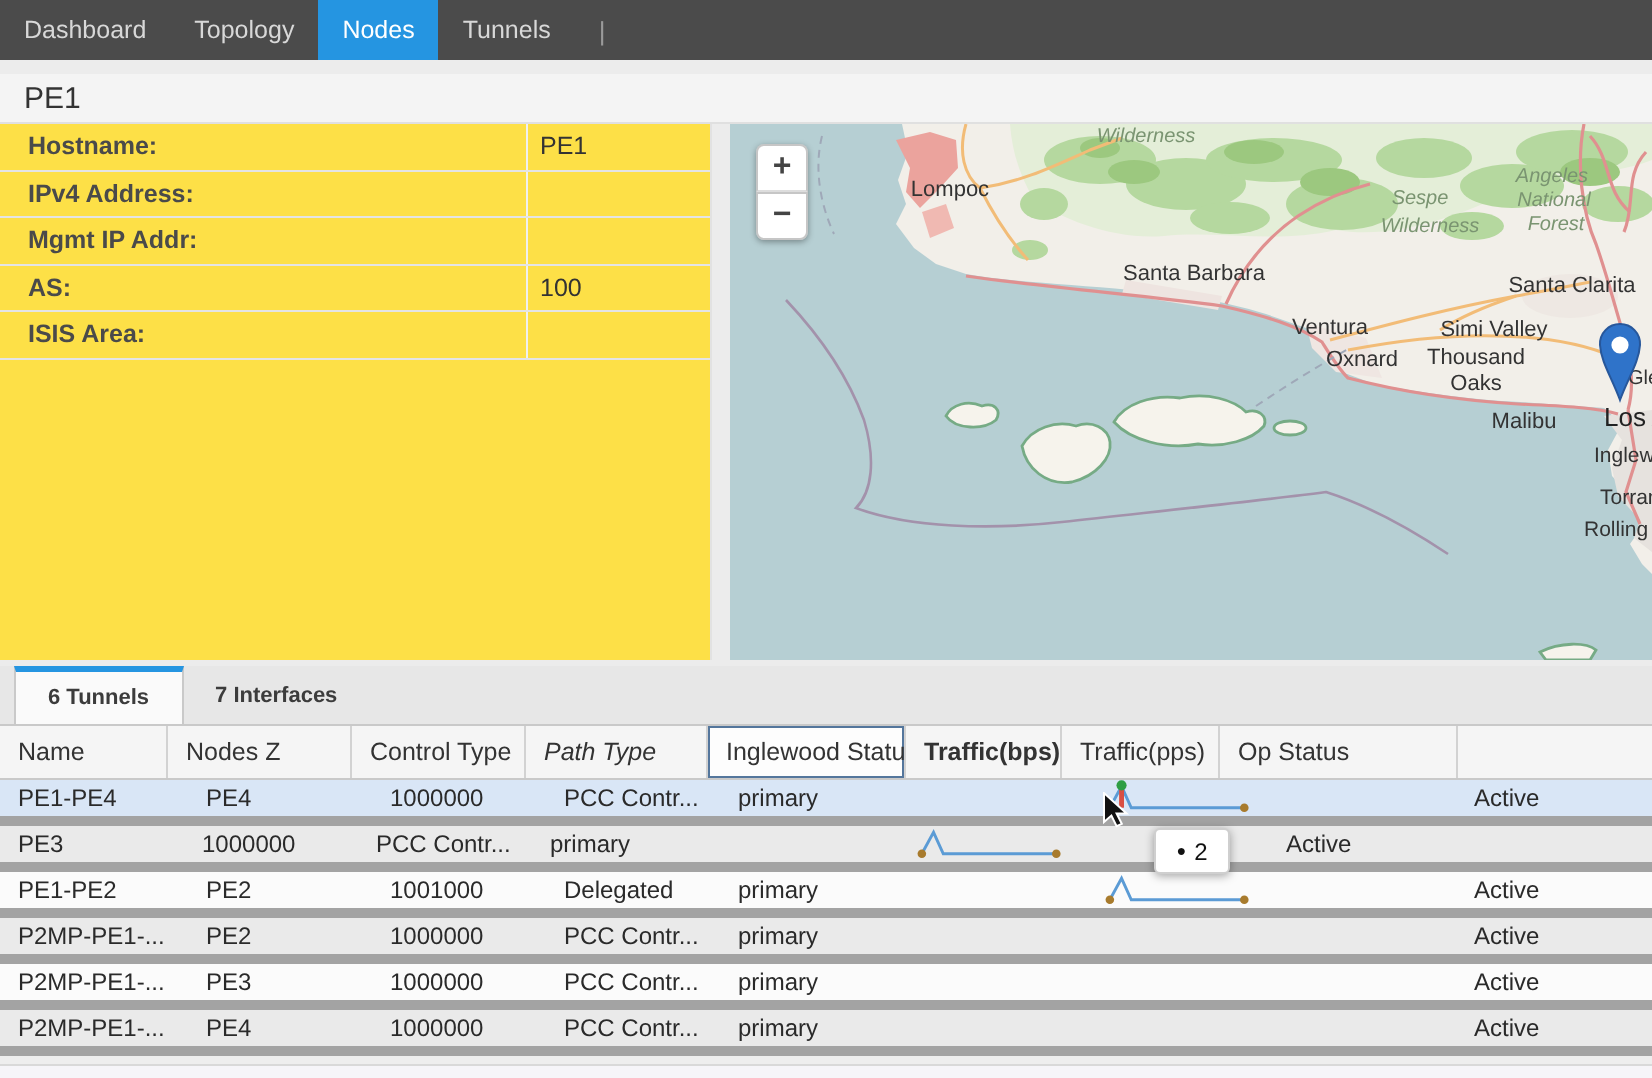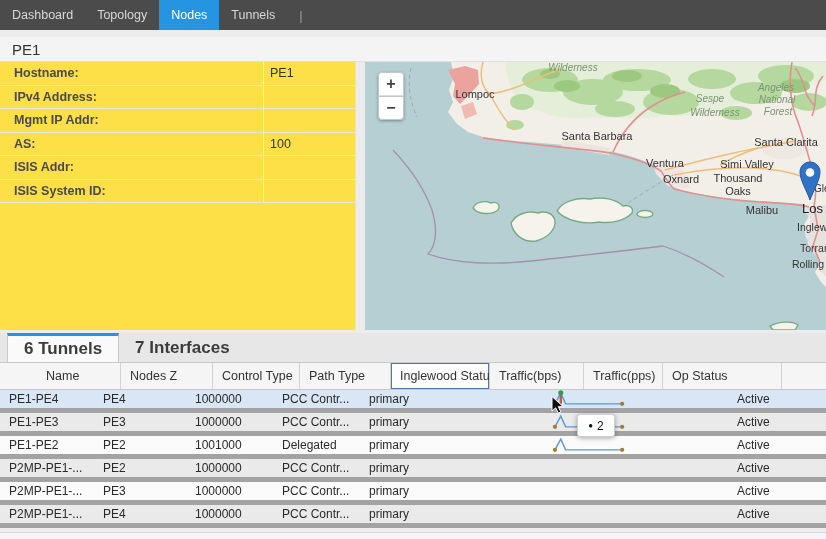--- a/index.html
+++ b/index.html
@@ -26,21 +26,21 @@
   .zoom-ctrl { position:absolute; top:10px; left:13px; width:26px; display:flex; flex-direction:column; box-shadow:0 1px 3px rgba(0,0,0,.35); border-radius:4px; z-index:3; }
   .zoom-btn { height:24px; background:#fff; border:1px solid #c6c6c6; font-size:16px; font-weight:bold; color:#444; display:flex; align-items:center; justify-content:center; cursor:pointer; }
   .zoom-btn.zin { border-radius:4px 4px 0 0; border-bottom:1px solid #ddd; }
   .zoom-btn.zout { border-radius:0 0 4px 4px; }
   .map-label { font-family:"Liberation Sans", sans-serif; fill:#333; }
   .map-label.area { fill:#7a9471; font-style:italic; }
   .map-label.big { fill:#222; }
 
   
   .tabbar { position:absolute; top:333px; left:0; width:826px; height:30px; background:#e7e7e7; border-bottom:1px solid #c9c9c9; display:flex; }
-  .tab { height:100%; display:flex; align-items:center; justify-content:center; font-size:17px; font-weight:bold; color:#3c3c3c; padding:0 16px; cursor:pointer; }
+  .tab { height:100%; display:flex; align-items:center; justify-content:center; font-size:11px; font-weight:bold; color:#3c3c3c; padding:0 16px; cursor:pointer; }
   .tab.active { background:#fafafa; border-left:1px solid #c9c9c9; border-right:1px solid #c9c9c9; border-top:3px solid #2595e1; margin-left:7px; }
 
   
   .thead { position:absolute; top:363px; left:0; width:826px; height:27px; display:flex; background:#f5f5f5; border-bottom:1px solid #c9c9c9; }
   .th { display:flex; align-items:center; padding-left:9px; font-size:12.5px; color:#333; border-right:1px solid #d2d2d2; height:100%; overflow:hidden; white-space:nowrap; }
   .th.focused { box-shadow:inset 0 0 0 1px #54769c; background:#fdfdfd; }
   .tbody { position:absolute; top:390px; left:0; width:826px; }
   .tr { display:flex; height:23px; border-bottom:5px solid #a3a3a3; cursor:pointer; }
   .tr.odd { background:#fbfbfb; }
   .tr.even { background:#eaeaea; }
@@ -85,25 +85,21 @@
     </div>
     <div class="field-row">
       <div class="field-label">Mgmt IP Addr:</div>
       <div class="field-value"></div>
     </div>
     <div class="field-row">
       <div class="field-label">AS:</div>
       <div class="field-value">100</div>
     </div>
     <div class="field-row">
-      <div class="field-label">ISIS Addr:</div>
-      <div class="field-value"></div>
-    </div>
-    <div class="field-row">
-      <div class="field-label">ISIS System ID:</div>
+      <div class="field-label">ISIS Area:</div>
       <div class="field-value"></div>
     </div>
   </div>
 
   <div class="map-wrap">
     <svg width="461" height="268" viewBox="0 0 461 268">
 
       <rect x="0" y="0" width="461" height="268" fill="#b6cfd3"></rect>
 
       <path fill="#f2efe9" d="M86,0 L89,14 L84,28 L88,40 L83,50 L92,62 L103,70 L118,75 C140,79 170,80 200,83 C225,85 245,88 268,95 L288,102 L298,111 L306,124 L322,130 C345,134 370,138 395,139 L437,142 L446,150 L439,163 L441,176 L452,188 L457,200 L450,210 L456,220 L461,225 L461,0 Z"></path>
@@ -203,26 +199,26 @@
       <div class="zoom-btn zout">−</div>
     </div>
   </div>
 
   <div class="tabbar">
     <div class="tab active">6 Tunnels</div>
     <div class="tab">7 Interfaces</div>
   </div>
 
   <div class="thead" id="table-header">
-      <div class="th" style="width: 84px; margin-left: 37px;">Name</div>
+      <div class="th" style="width: 84px;">Name</div>
       <div class="th" style="width: 92px;">Nodes Z</div>
       <div class="th" style="width: 87px;">Control Type</div>
-      <div class="th" style="width: 91px;">Path Type</div>
+      <div class="th" style="width: 91px; font-style: italic;">Path Type</div>
       <div class="th focused" style="width: 99px;">Inglewood Status</div>
-      <div class="th" style="width: 94px;">Traffic(bps)</div>
+      <div class="th" style="width: 78px; font-weight: bold;">Traffic(bps)</div>
       <div class="th" style="width: 79px;">Traffic(pps)</div>
       <div class="th" style="width: 119px;">Op Status</div>
     </div>
   <div class="tbody" id="table-body">
       <div class="tr selected">
         <div class="td" style="width: 94px;">PE1-PE4</div>
         <div class="td" style="width: 92px;">PE4</div>
         <div class="td" style="width: 87px;">1000000</div>
         <div class="td" style="width: 87px;">PCC Contr...</div>
         <div class="td" style="width: 91px;">primary</div>
@@ -233,21 +229,20 @@
             <line x1="9" y1="5" x2="9" y2="15" stroke="#d94f43" stroke-width="2.5"></line>
             <circle cx="9" cy="3.5" r="2.6" fill="#2e9e44"></circle>
             <circle cx="3" cy="15" r="2.2" fill="#a87b2d"></circle>
             <circle cx="72" cy="15" r="2.2" fill="#a87b2d"></circle>
           </svg>
         </div>
         <div class="td" style="width: 79px;"></div>
         <div class="td status" style="width: 119px;">Active</div>
       </div>
       <div class="tr even">
-        <div class="td" style="width: 94px;">PE1-PE3</div>
         <div class="td" style="width: 92px;">PE3</div>
         <div class="td" style="width: 87px;">1000000</div>
         <div class="td" style="width: 87px;">PCC Contr...</div>
         <div class="td" style="width: 91px;">primary</div>
         <div class="td" style="width: 99px;"></div>
         <div class="td spark" style="width: 78px;">
           <svg width="78" height="20" viewBox="0 0 78 20">
             <path d="M3,15 L9,4 L14,15 L72,15" fill="none" stroke="#5b9bd5" stroke-width="1.5"></path>
             <circle cx="3" cy="15" r="2.2" fill="#a87b2d"></circle>
             <circle cx="72" cy="15" r="2.2" fill="#a87b2d"></circle>

